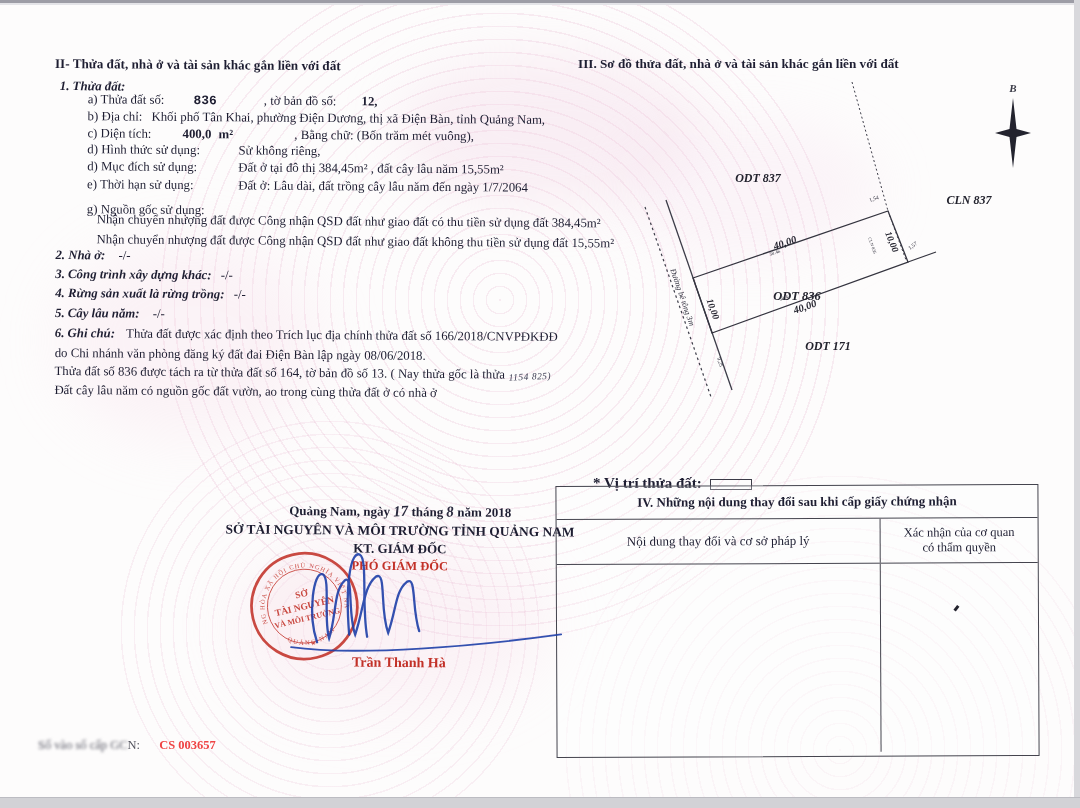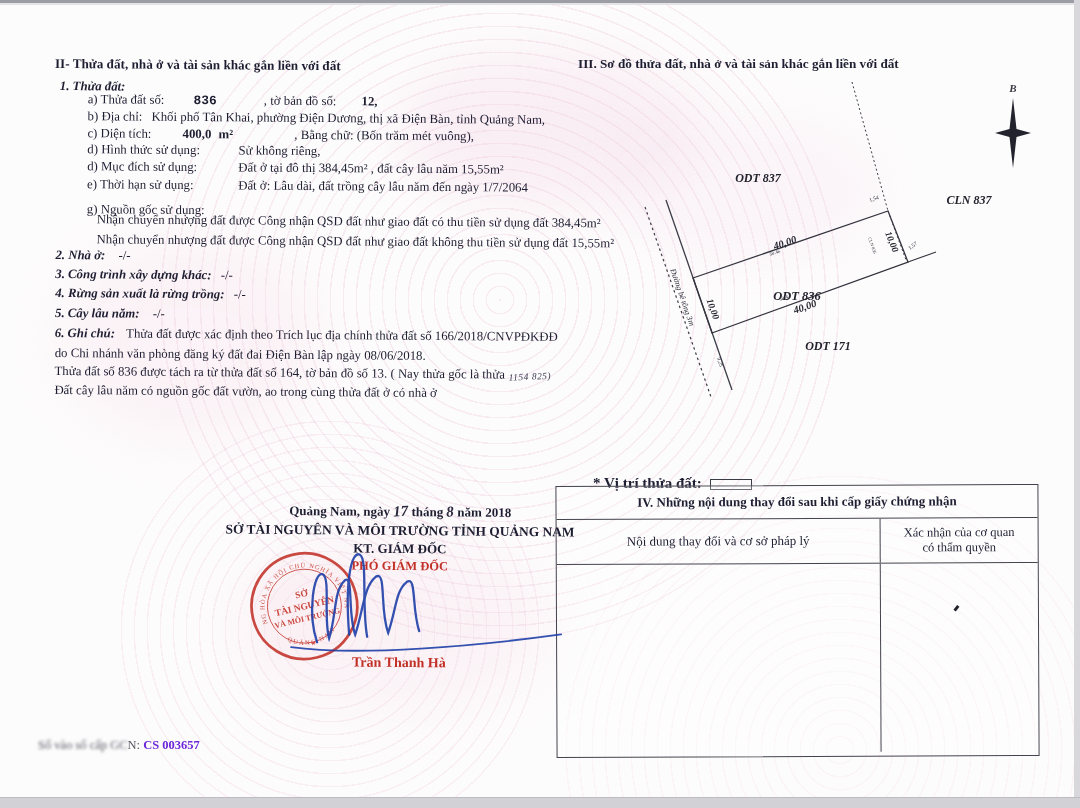--- a/index.html
+++ b/index.html
@@ -227,21 +227,21 @@
         <path d="M60,90 C55,34 62,6 70,10 C78,14 72,60 78,92"></path>
         <path d="M2,103 C70,112 190,100 272,88" stroke-width="1.8"></path>
       </g>
     </svg>
 
     <div class="sigline b red" style="position:absolute;left:0;width:100%;top:152px;font-size:14px;">Trần Thanh Hà</div>
   </div>
 
   <div class="ln" style="left:38px;top:738px;font-size:12.5px;">
     <span class="blurred">Số vào sổ cấp GC</span><span class="dim">N:</span>
-    <span class="b" style="margin-left:0;color:#6d28d9;">CS 003657</span>
+    <span class="b" style="margin-left:16px;color:#ef4444;">CS 003657</span>
   </div>
 
   <div class="edge" style="left:0;top:0;width:1080px;height:3px;background:#9d9da6;"></div>
   <div class="edge" style="left:0;top:3px;width:1080px;height:2px;background:#e4e4e8;"></div>
   <div class="edge" style="left:1074px;top:0;width:6px;height:808px;background:#d8d8dc;"></div>
   <div class="edge" style="left:0;top:797px;width:1080px;height:11px;background:#d2d2d6;border-top:1px solid #bcbcc2;"></div>
 
 </div>
 
 </body></html>

